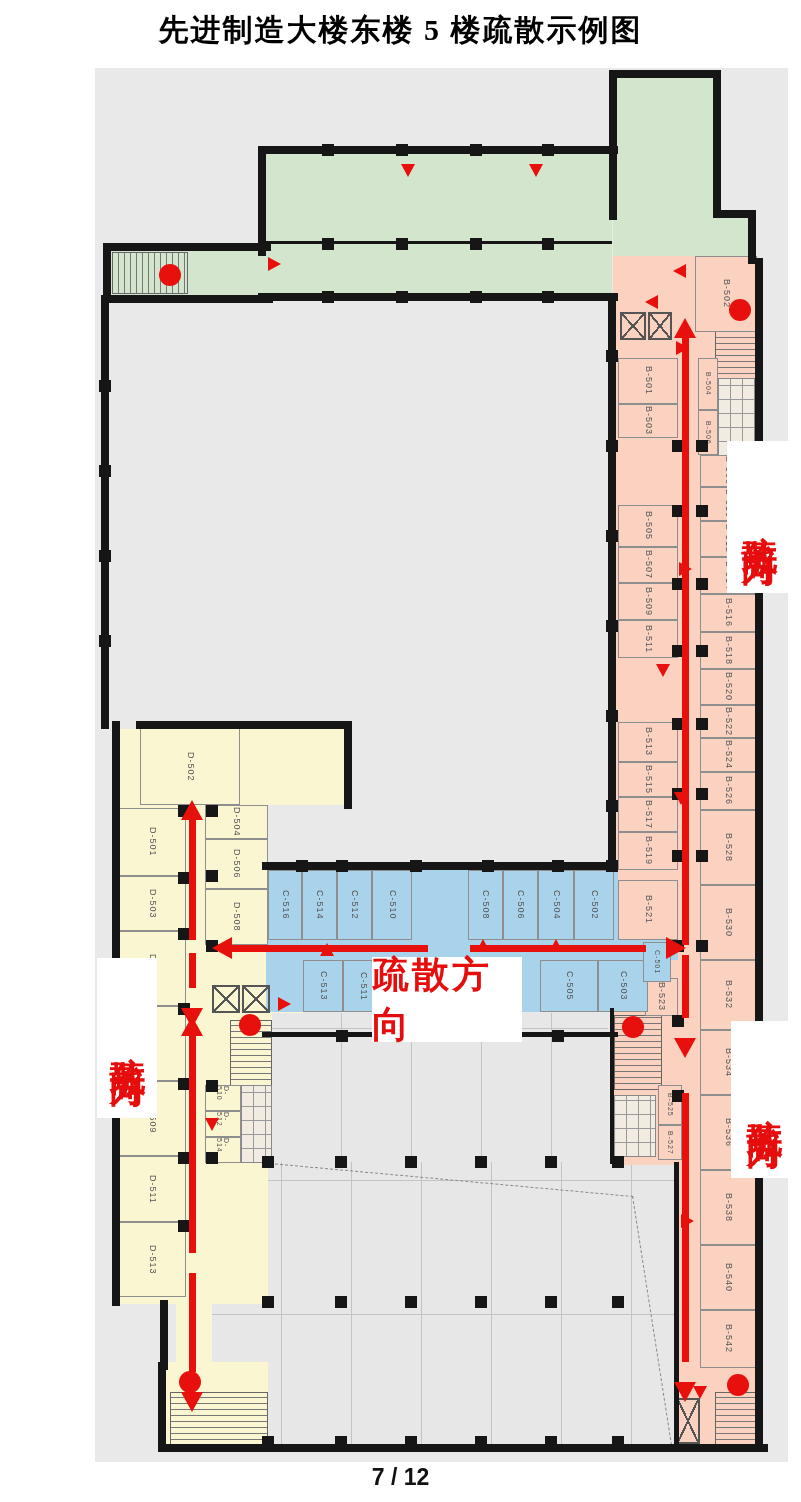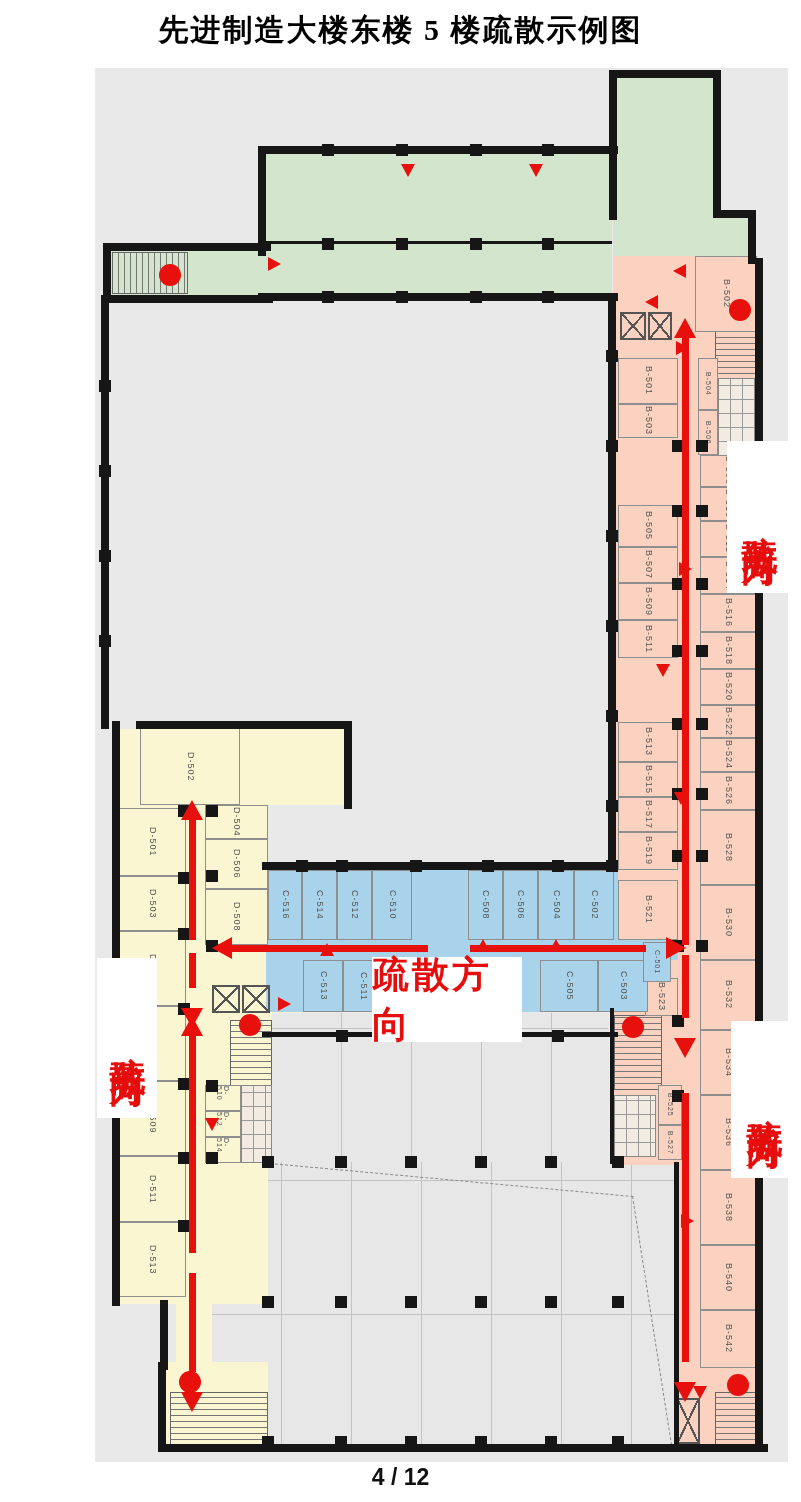--- a/index.html
+++ b/index.html
@@ -422,14 +422,14 @@
     <div class="abs dot" style="left: 159px; top: 264px;"></div>
     <div class="abs dot" style="left: 729px; top: 299px;"></div>
     <div class="abs dot" style="left: 622px; top: 1016px;"></div>
     <div class="abs dot" style="left: 239px; top: 1014px;"></div>
     <div class="abs dot" style="left: 179px; top: 1371px;"></div>
     <div class="abs dot" style="left: 727px; top: 1374px;"></div>
     <div id="dir-right-upper" class="abs dirbox dirv">疏散方向</div>
   <div id="dir-right-lower" class="abs dirbox dirv">疏散方向</div>
   <div id="dir-left" class="abs dirbox dirv">疏散方向</div>
   <div id="dir-center" class="abs dirbox dirh">疏散方向</div>
-  <div id="pagenum" class="abs">4 / 12</div>
+  <div id="pagenum" class="abs">7 / 12</div>
 </div>
 
 </body></html>

